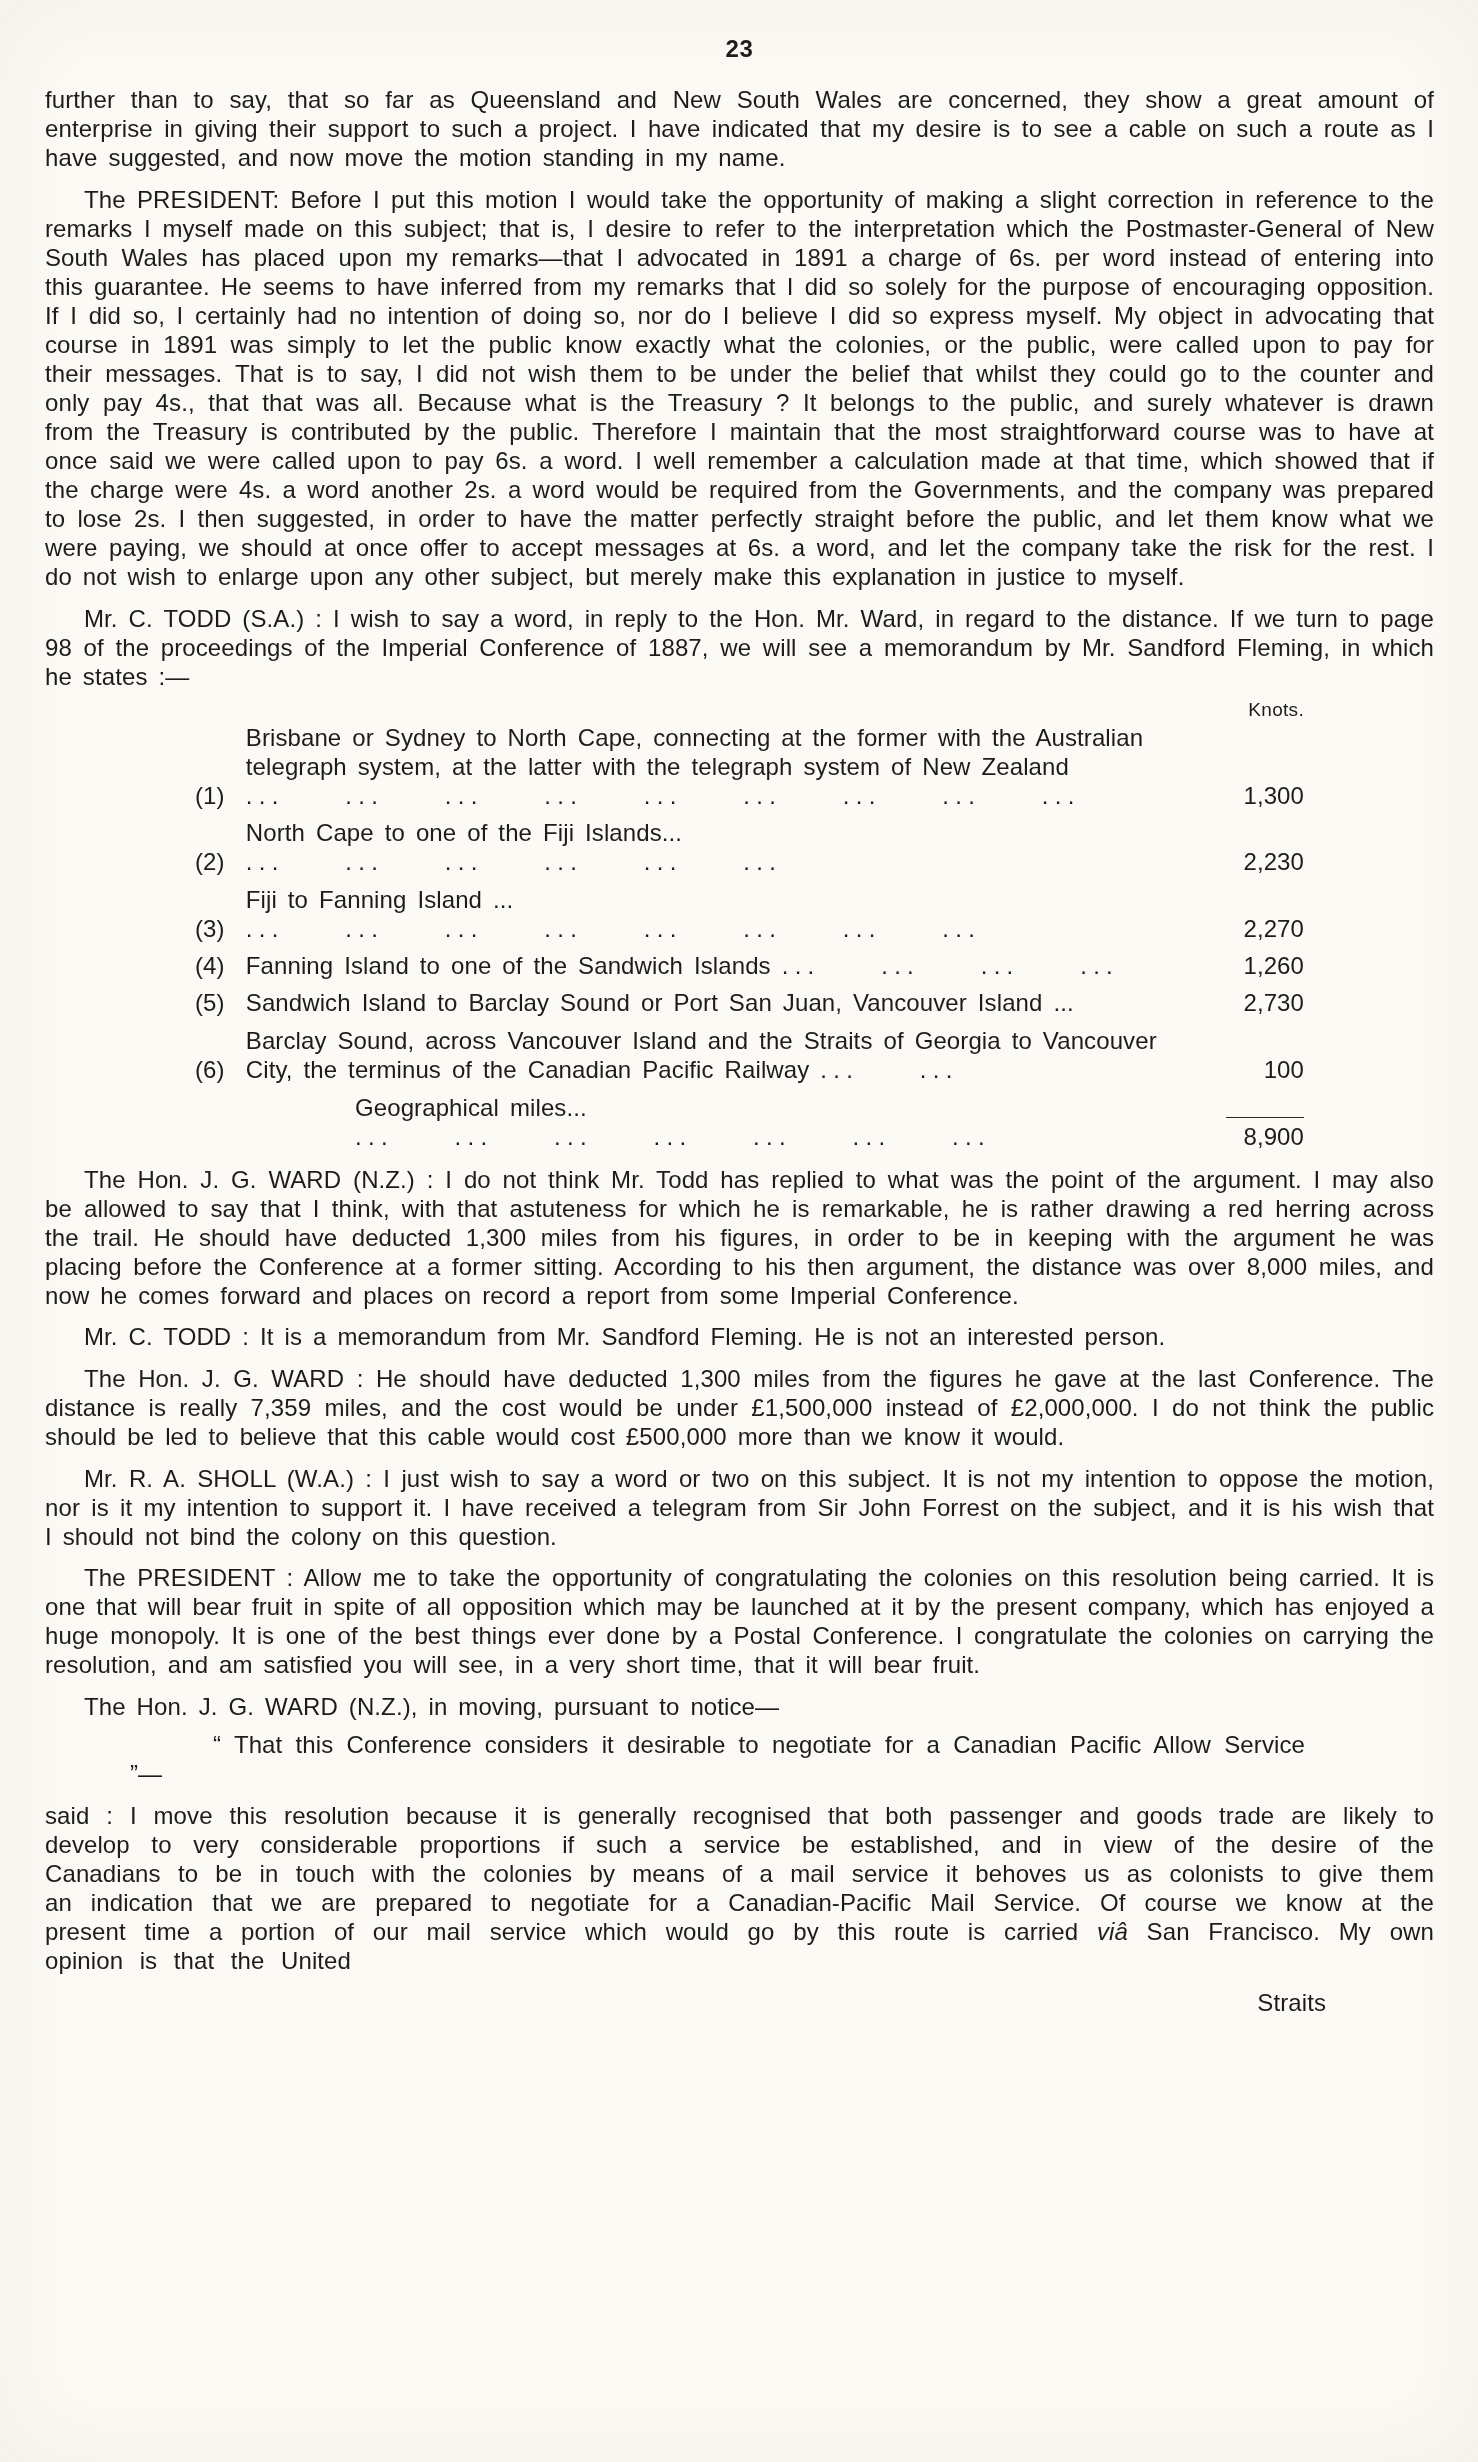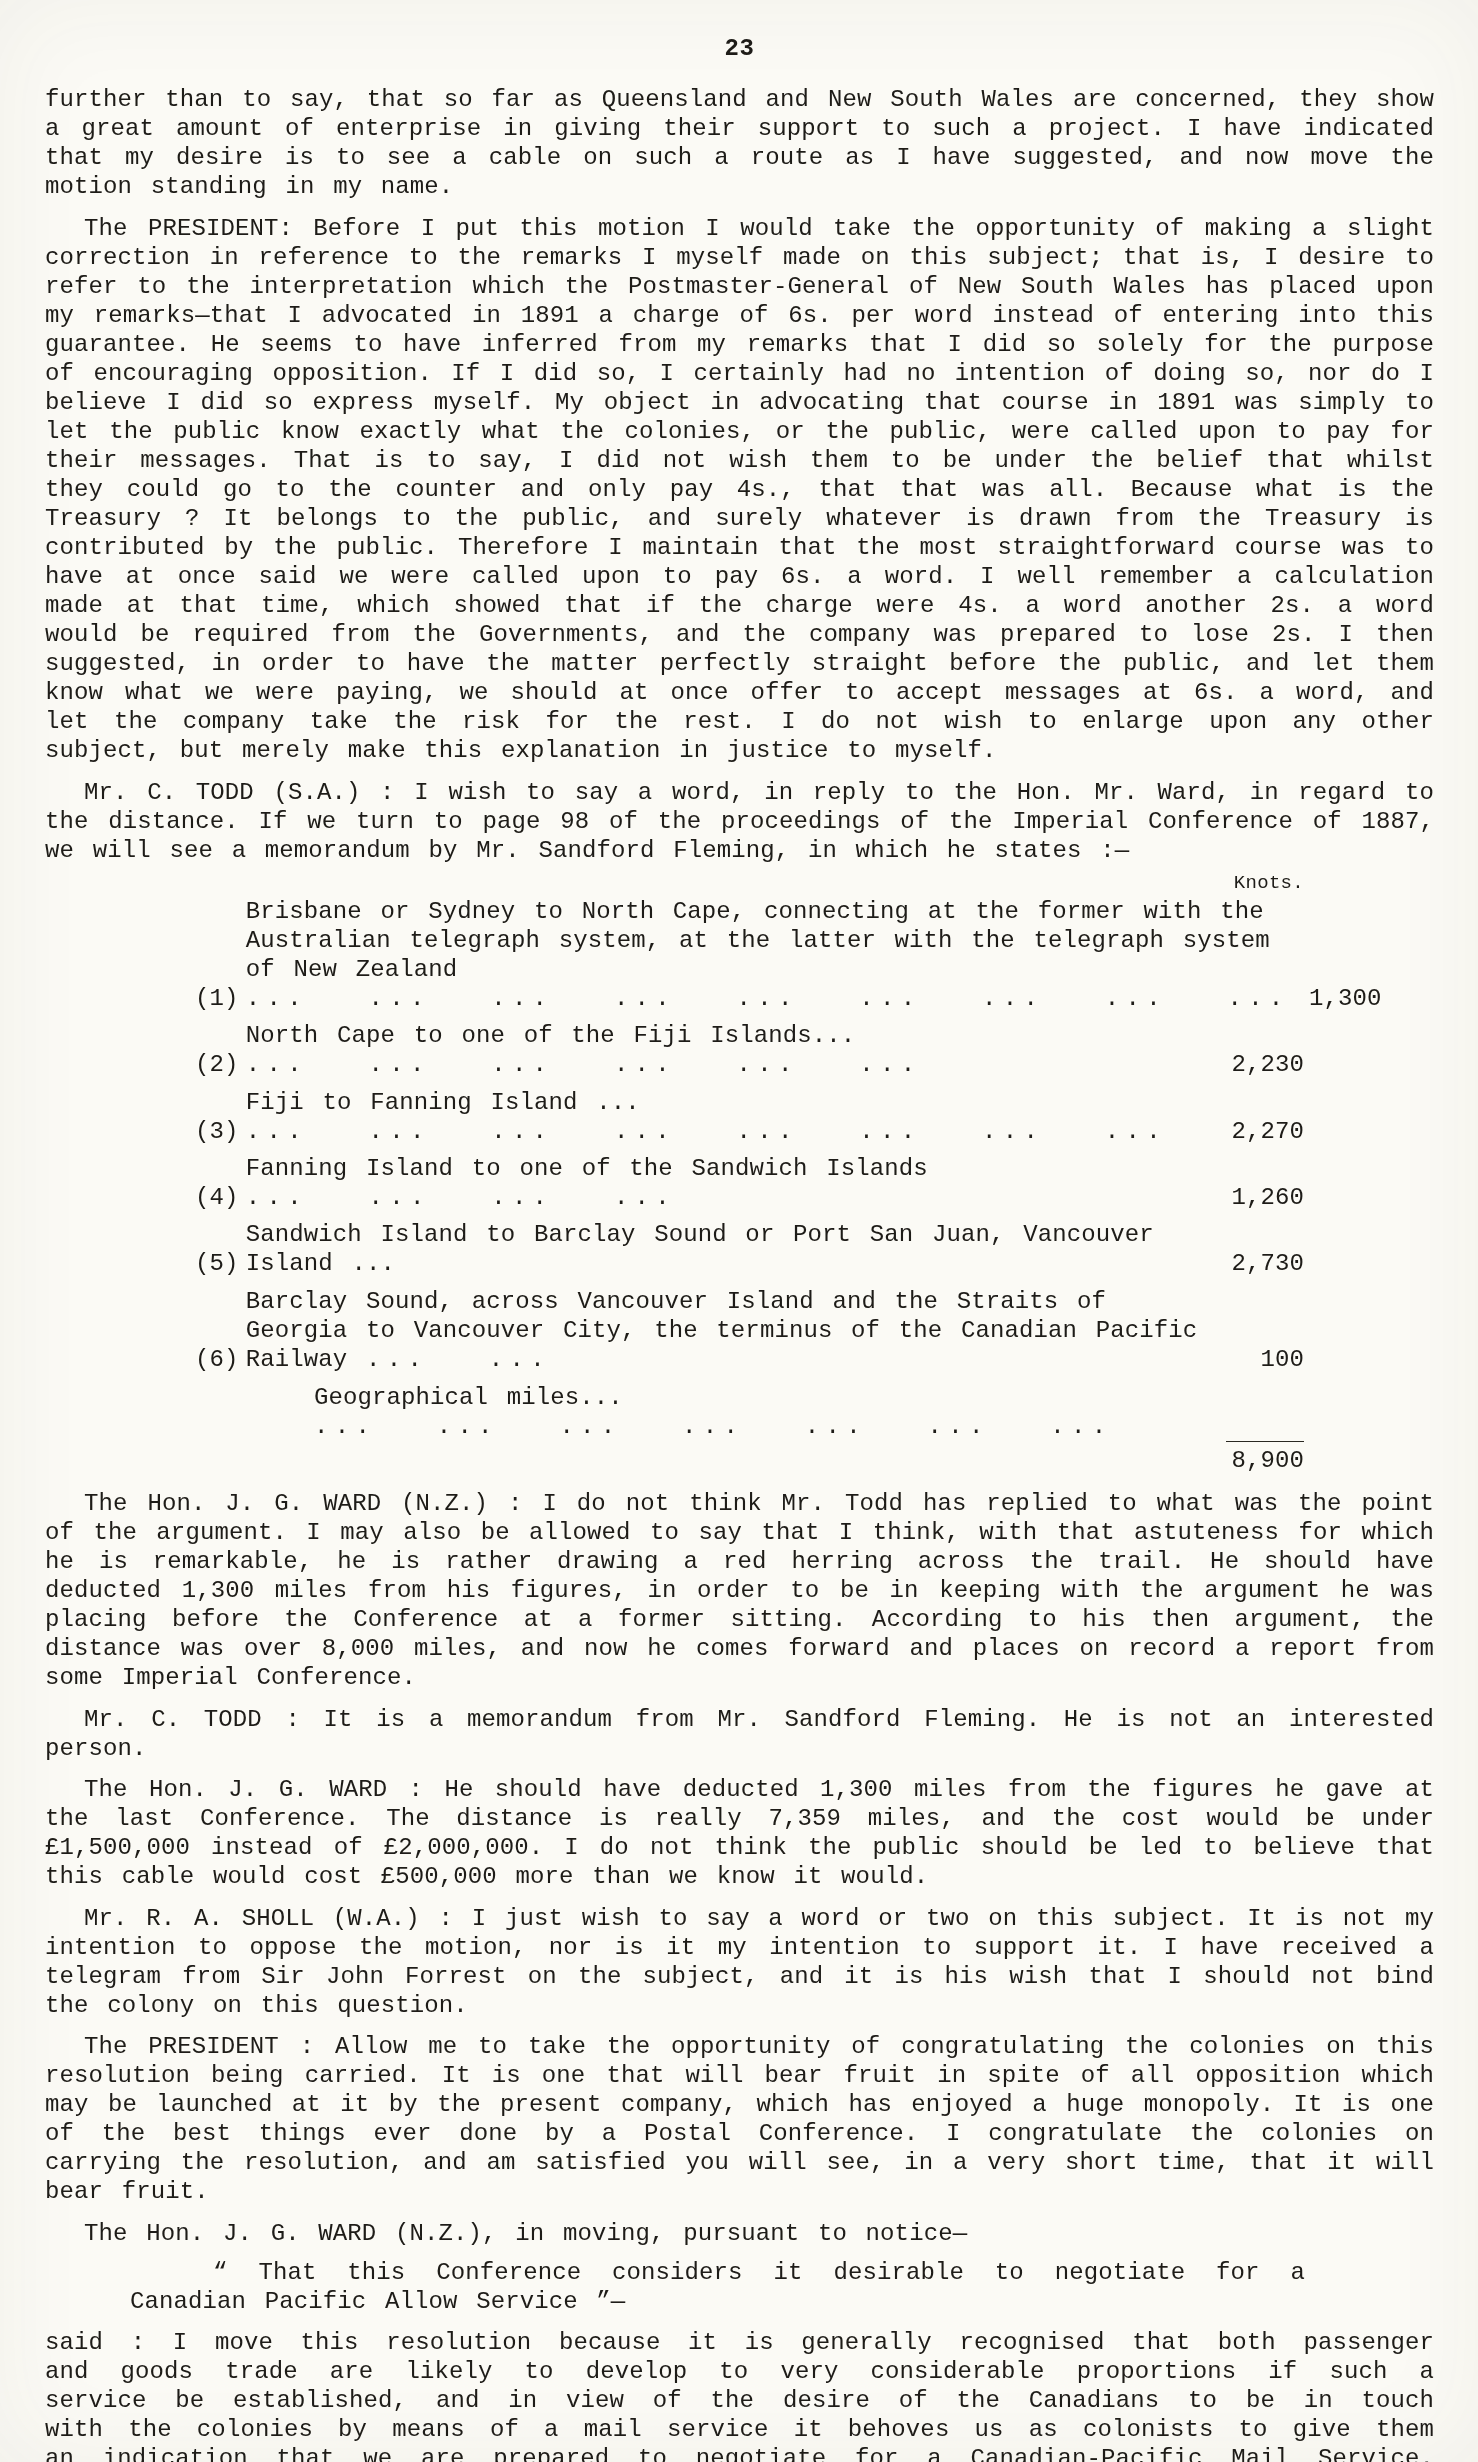--- a/index.html
+++ b/index.html
@@ -3,21 +3,21 @@
 <meta charset="utf-8">
 <style>
   * { margin: 0; padding: 0; box-sizing: border-box; }
   html, body { background: #d8d5cd; }
   .page {
     width: 1479px;
     height: 2462px;
     margin: 0 auto;
     background: #fbfaf5;
     color: #1e1c18;
-    font-family: Liberation Mono, monospace;
+    font-family: Liberation Sans, sans-serif;
     font-size: 24px;
     line-height: 29px;
     padding: 34px 45px 25px 45px;
     position: relative;
     overflow: hidden;
     box-shadow: inset 0 0 98px rgba(60,50,30,0.05);
     word-spacing: 4.2px;
     letter-spacing: 0.1px;
   }
   .page-number {
@@ -47,21 +47,21 @@
   }
   .trow {
     display: flex;
     align-items: flex-end;
     margin-bottom: 8.4px;
   }
   .tnum { width: 41px; flex: none; }
   .ttext { flex: 1; padding-left: 9.8px; padding-right: 14px; }
   .tval { width: 78px; flex: none; text-align: right; }
   .dots { letter-spacing: 6.3px; white-space: nowrap; }
-  .trow.total { margin-top: 9px; margin-bottom: 4.2px; flex-direction: column; }
+  .trow.total { margin-top: 9px; margin-bottom: 4.2px; }
   .total-label { padding-left: 119px; }
   .tval-total {
     border-top: 1.4px solid #2a2822;
     padding-top: 4.2px;
   }
 
   .section-heading {
     text-align: center;
     letter-spacing: 2.1px;
     word-spacing: 9.8px;

